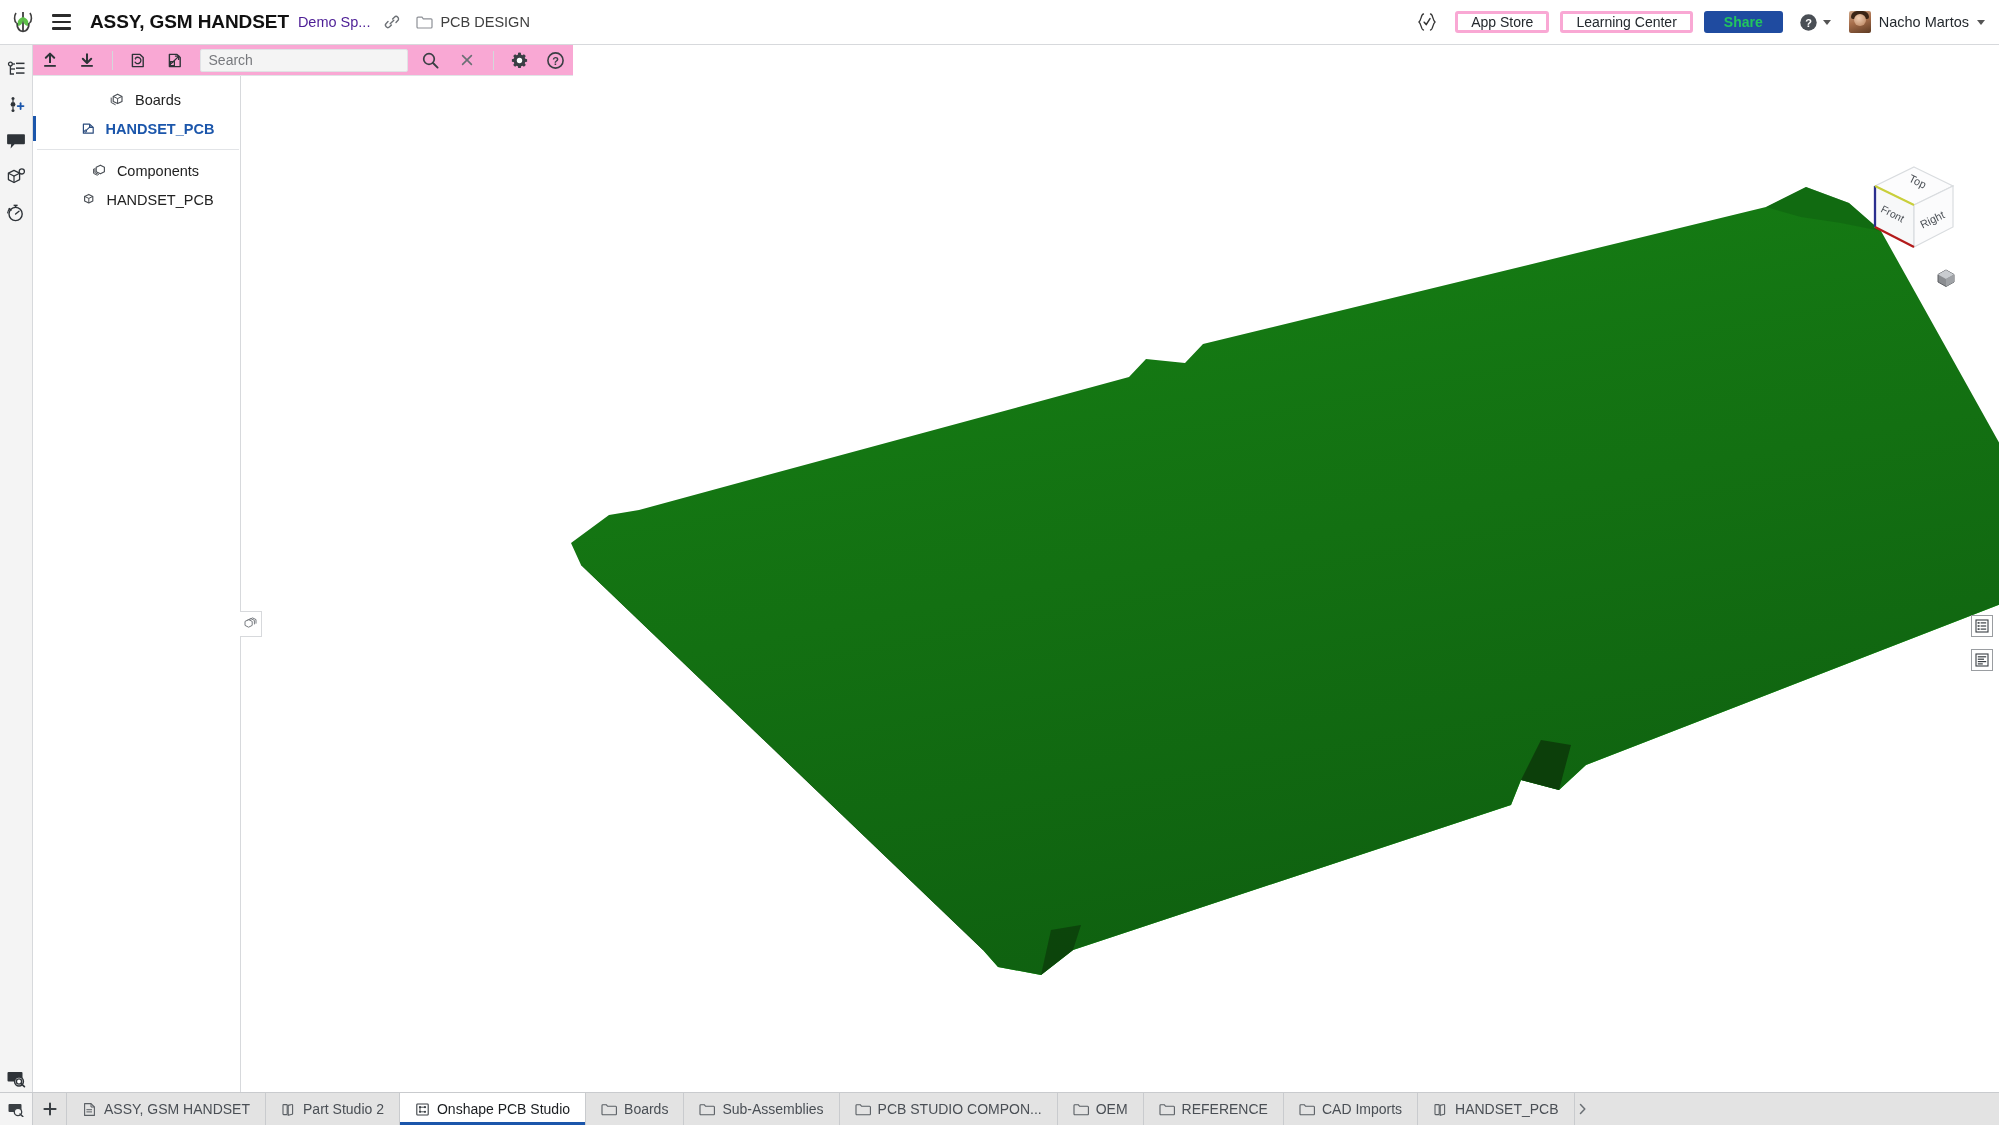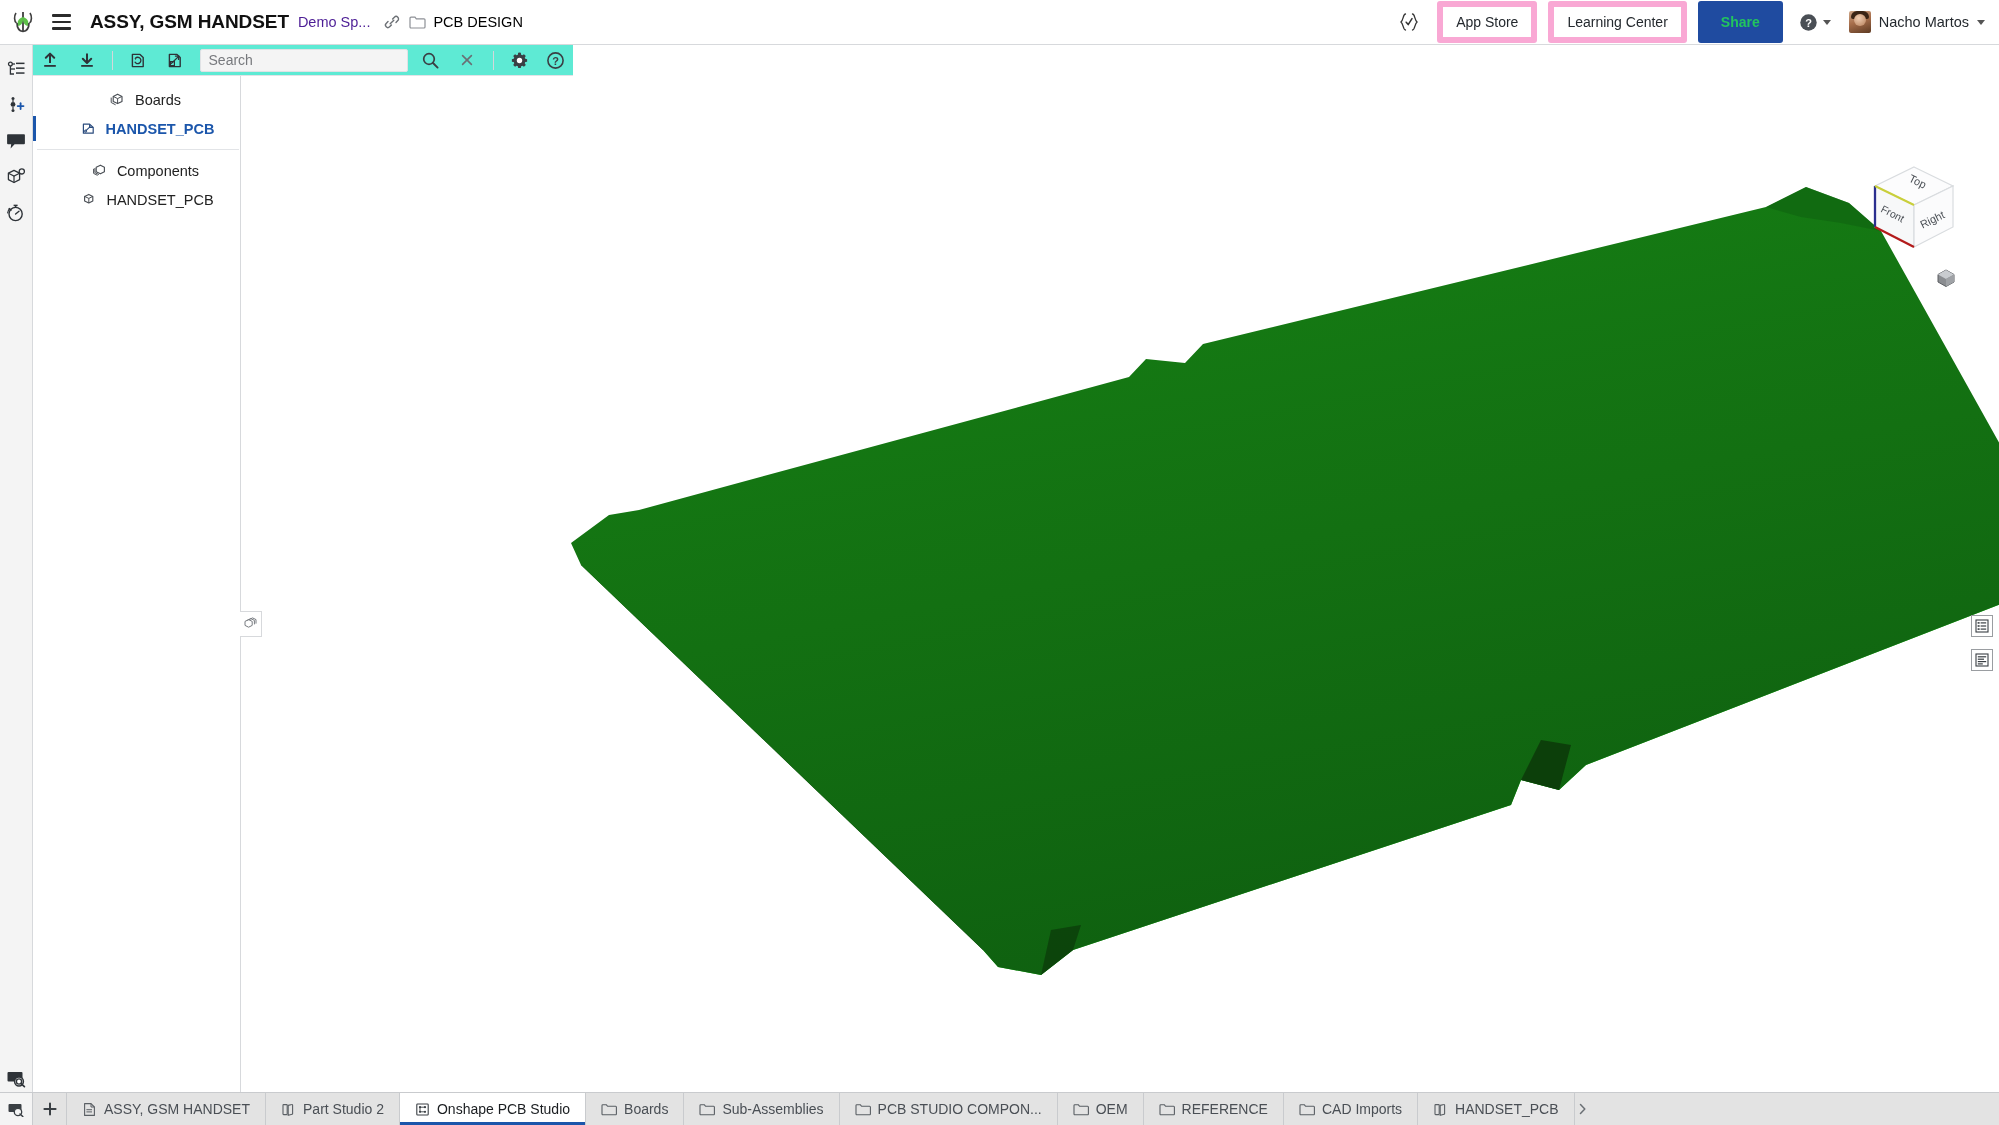--- a/index.html
+++ b/index.html
@@ -22,24 +22,24 @@
     position:relative; z-index:40;
   }
   .logo { width:34px; height:34px; display:flex; align-items:center; justify-content:center; }
   .hamburger { width:30px; height:30px; margin-left:6px; display:flex; flex-direction:column; justify-content:center; gap:4px; align-items:center; cursor:pointer;}
   .hamburger span { display:block; width:19px; height:2.4px; background:#2b2b2b; border-radius:1px;}
   .doc-title {
     font-size:19px; font-weight:bold; color:#111; margin-left:14px; letter-spacing:-0.1px; white-space:nowrap;
   }
   .doc-sub { font-size:14.5px; color:#4c1d95; margin-left:9px; white-space:nowrap;}
   .link-icon { margin-left:14px; display:flex; align-items:center; color:#6c7075;}
-  .crumb { margin-left:9px; display:flex; align-items:center; gap:7px; color:#000000; font-size:14.5px; white-space:nowrap;}
+  .crumb { margin-left:16px; display:flex; align-items:center; gap:7px; color:#404040; font-size:14.5px; white-space:nowrap;}
   .spacer { flex:1 1 auto; }
   .hdr-btn {
-    height:42px; padding:0 13px; border:6px solid #f9a8d4; background:#fff; border-radius:3px;
+    height:22px; padding:0 13px; border:3px solid #f9a8d4; background:#fff; border-radius:3px;
     font-size:14px; color:#24292e; display:flex; align-items:center; cursor:pointer; margin-left:11px;
     font-family:"Liberation Sans", sans-serif;
   }
   .hdr-btn.primary { background:#1f4ba0; border-color:#1f4ba0; color:#22c55e; font-weight:bold; padding:0 17px;text-align:center;}
   .curly { font-size:17px; color:#333; margin-right:5px; display:flex; align-items:center;}
   .help-wrap { display:flex; align-items:center; margin-left:16px; gap:5px; cursor:pointer;}
   .caret { width:0;height:0;border-left:4.5px solid transparent;border-right:4.5px solid transparent;border-top:5px solid #555;}
   .user { display:flex; align-items:center; gap:8px; margin-left:18px; cursor:pointer;}
   .avatar {
     width:22px;height:22px;border-radius:2px;overflow:hidden;
@@ -62,21 +62,21 @@
   .rail-ico { width:33px; height:36px; display:flex; align-items:center; justify-content:center; cursor:pointer; color:#2e3338;}
   .rail-bottom { position:absolute; bottom:4px; left:0; width:33px; display:flex; justify-content:center;}
 
   
   .panel {
     width:208px; min-width:208px; background:#fff; border-right:1px solid #d7d9dc;
     display:flex; flex-direction:column; position:relative;
   }
   .toolbar {
     height:31px; display:flex; align-items:center; gap:8px; padding:0 3px;
-    border-bottom:1px solid #e2e4e7; background:#5eead4; position:relative; z-index:20;
+    border-bottom:1px solid #e2e4e7; background:#f9a8d4; position:relative; z-index:20;
     width:540px;
   }
   .tb-ico { width:30px;height:28px; display:flex;align-items:center;justify-content:center; cursor:pointer; color:#2e3338;}
   .tb-sep { width:1px; height:19px; background:#d4d7da; margin:0 3px;}
   .search-box {
     width:218px; height:23px; background:#f4f4f4; border:1px solid #e0e2e5; border-radius:2px;
     display:flex; align-items:center; padding:0 8px; margin-left:2px;
   }
   .search-box input {
     border:none;outline:none;background:transparent;width:100%;font-size:14px;color:#333;

